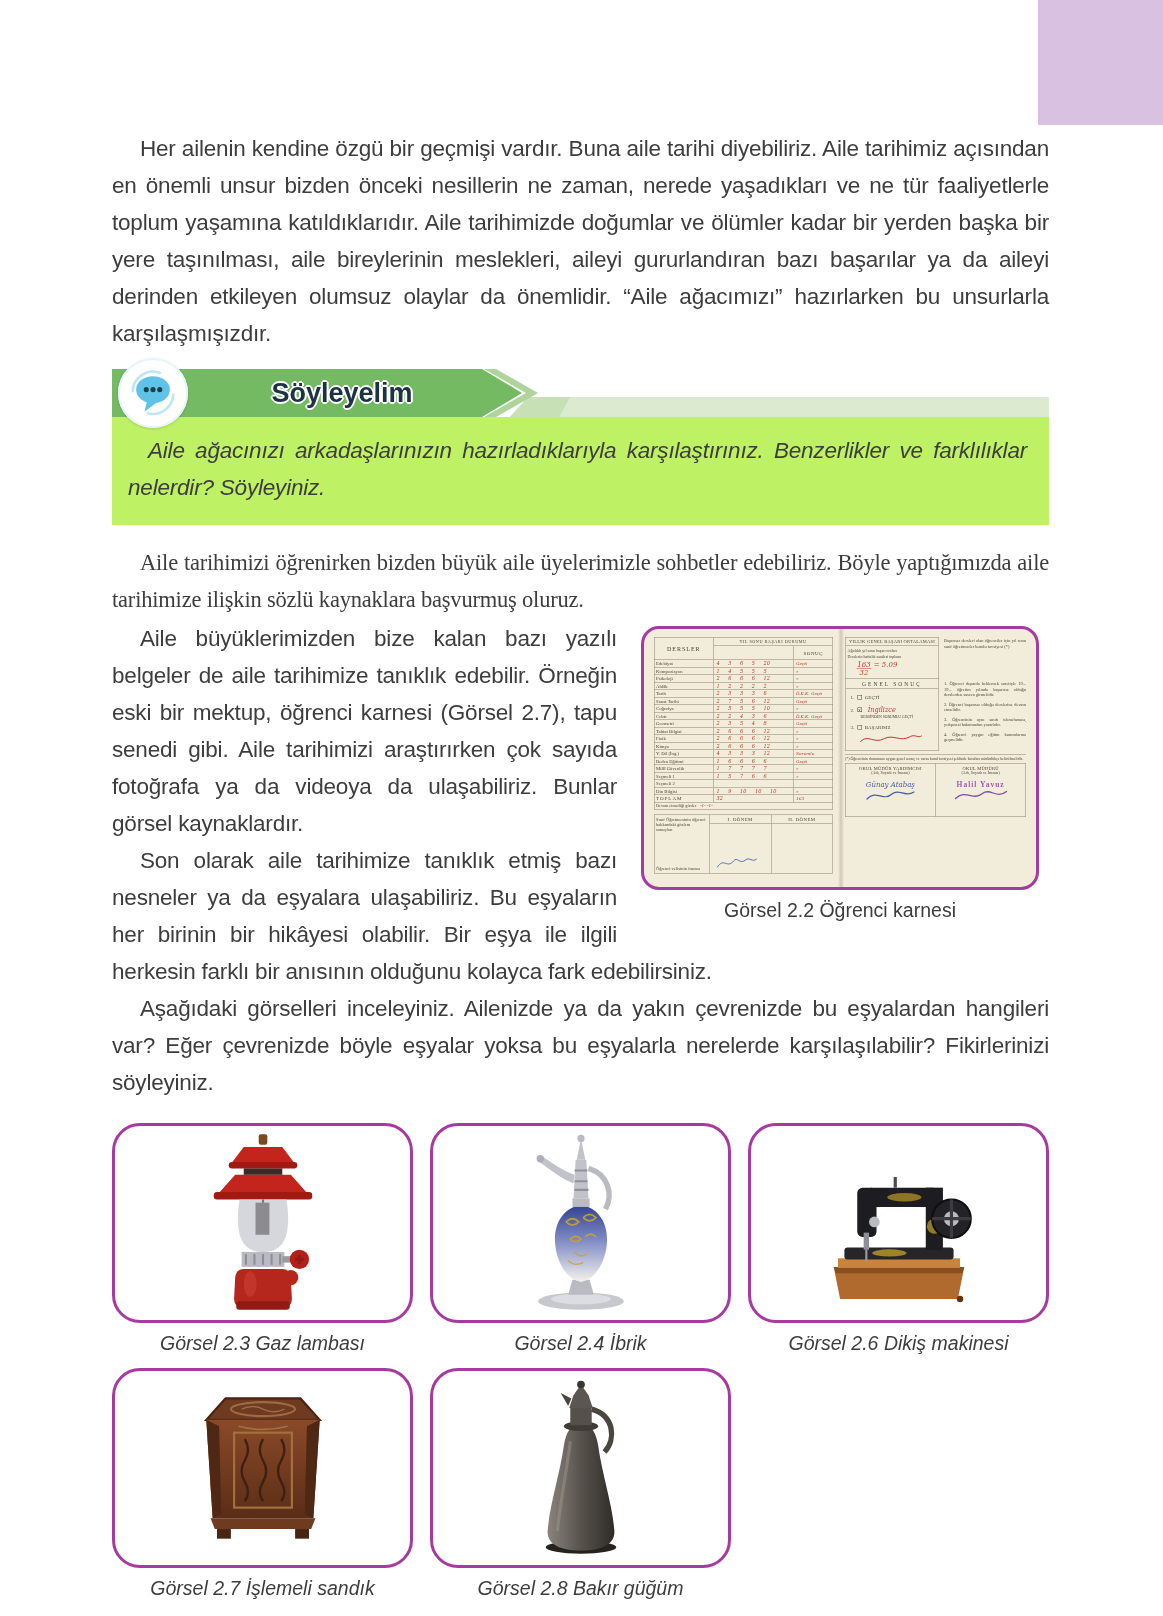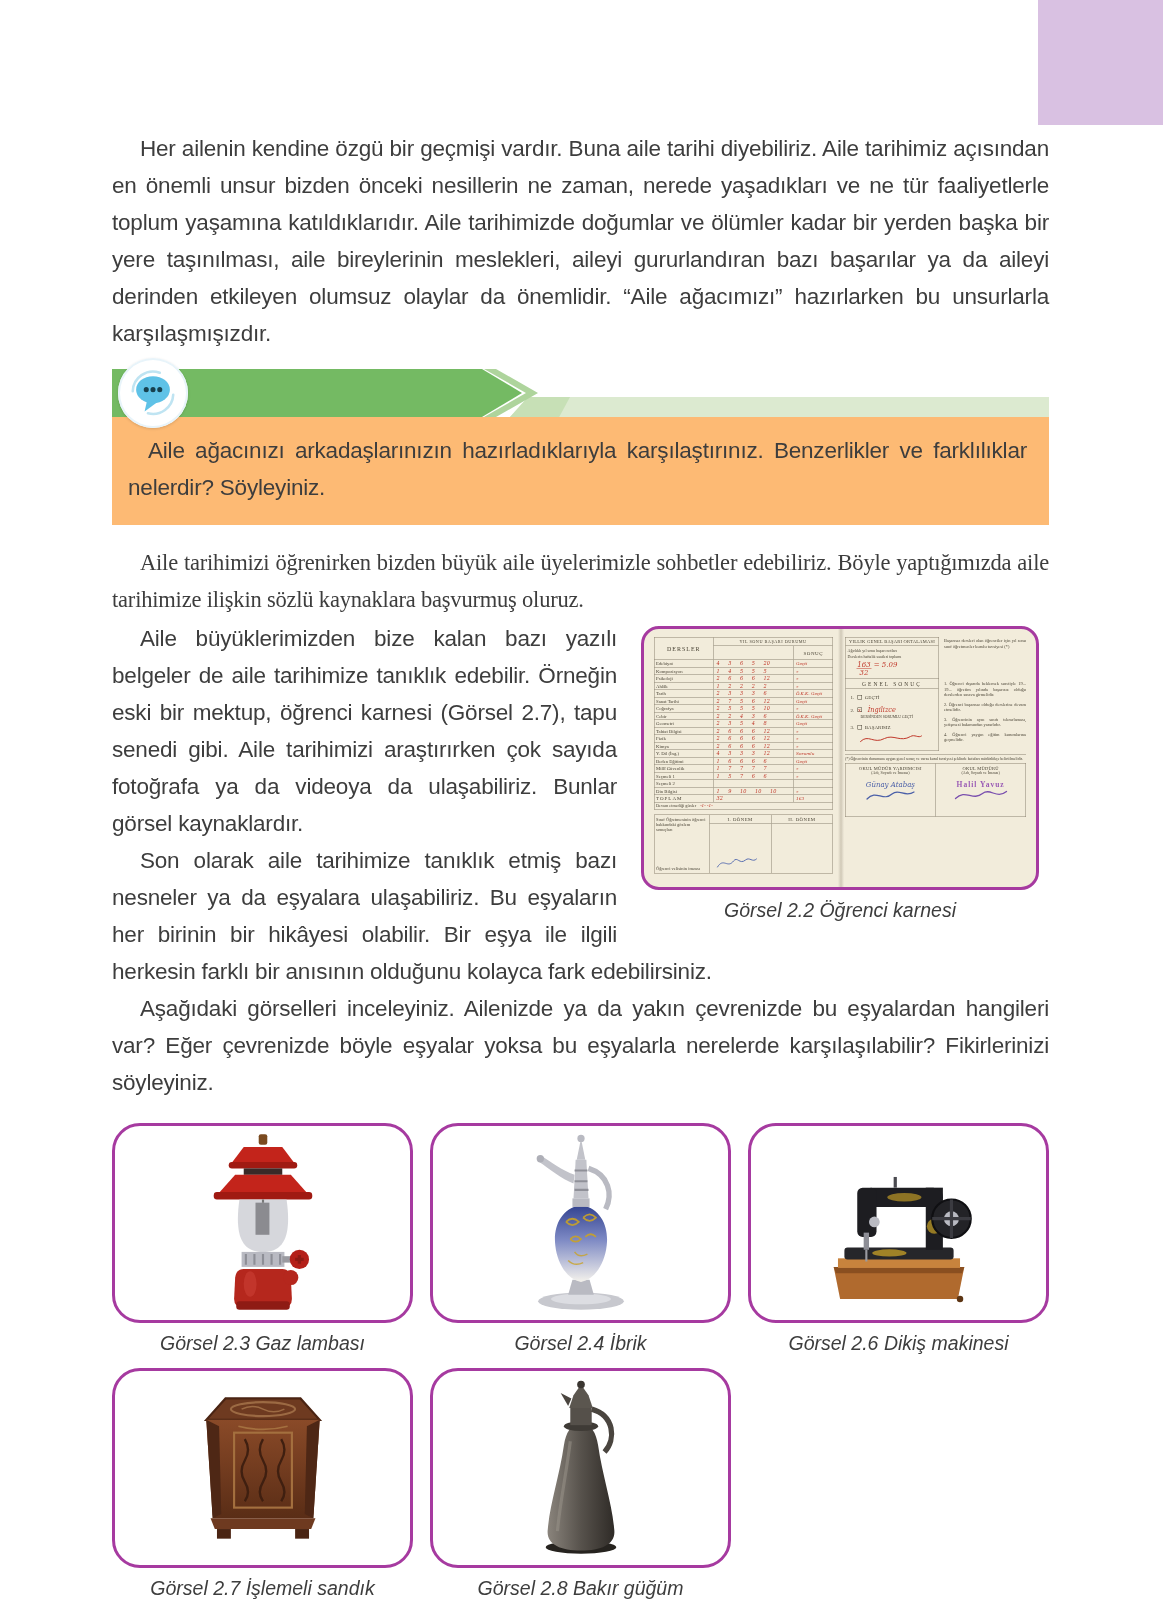--- a/index.html
+++ b/index.html
@@ -23,22 +23,22 @@
                  clip-path:polygon(0 0,12px 0,54px 50%,12px 100%,0 100%,42px 50%); }
   .banner-main { position:absolute; left:0; top:0; width:412px; height:48px; background:#74ba63;
                  clip-path:polygon(0 0,370px 0,410px 50%,370px 100%,0 100%); }
   .banner-icon { position:absolute; left:6px; top:-11px; width:70px; height:70px; background:#fff;
                  border-radius:50%; box-shadow:0 0 0 2px #e8f4fa inset, 0 1px 3px rgba(0,0,0,.15);
                  display:flex; align-items:center; justify-content:center; z-index:3; }
   .banner-title { position:absolute; left:90px; top:0; width:280px; height:48px; line-height:48px;
                   text-align:center; font-size:27px; font-weight:bold; color:#1d3340; z-index:2;
                   text-shadow:-2px 0 0 #fff,2px 0 0 #fff,0 -2px 0 #fff,0 2px 0 #fff,
                               -1px -1px 0 #fff,1px -1px 0 #fff,-1px 1px 0 #fff,1px 1px 0 #fff; }
-  .callout-box { background:#fdba74; padding:15px 22px 19px 16px; font-size:22.5px; line-height:37px;
-                 text-align:justify; text-indent:20px; letter-spacing:-0.2px; }
+  .callout-box { background:#bef264; padding:15px 22px 19px 16px; font-size:22.5px; line-height:37px;
+                 text-align:justify; text-indent:20px; letter-spacing:-0.2px;font-style:italic; }
 
   .sp1 { margin-top:19px;font-family:Liberation Serif, serif; }
 
   
   .figwrap { margin-top:2px; }
   .figwrap::after { content:""; display:block; clear:both; }
   figure.karnefig { float:right; width:398px; margin:6px 10px 4px 24px; }
   .karne { position:relative; width:398px; height:264px; background:#f2ecdb; border:3px solid #a63aa0;
            border-radius:18px; overflow:hidden; }
   .karne-inner { position:absolute; left:0; top:0; width:784px; height:516px;
@@ -103,21 +103,21 @@
   .kadv2 .p-advice { display:block; margin-bottom:8px; text-align:justify; }
   .kfoot { border-top:1px solid #8b8270; margin-top:6px; padding-top:3px; font-size:7.8px; line-height:9px; }
   .ksigns { display:flex; border:1px solid #8b8270; margin-top:5px; height:108px; }
   .ksig { flex:1; text-align:center; position:relative; }
   .ksig:first-child { border-right:1px solid #8b8270; }
   .ksig-t { font-size:9px; margin-top:4px; letter-spacing:.5px; }
   .ksig-s { font-size:8px; }
   .ksig-blue  { margin-top:10px; font-size:14px; color:#4a5fa8; font-style:italic;
                 font-family:"DejaVu Serif", serif; }
   .ksig-purp  { margin-top:10px; font-size:15px; color:#9a5bb5; font-weight:bold; letter-spacing:2px; }
-  figcaption { text-align:center; font-style:italic; font-size:19.5px; color:#3d3d3d; margin-top:9px; }
+  figcaption { text-align:center; font-size:19.5px; color:#3d3d3d; margin-top:9px; }
 
   
   .gallery { margin-top:22px; display:grid; grid-template-columns:repeat(3,1fr); column-gap:17px; }
   .gcell { }
   .gbox { height:200px; border:3px solid #a63aa0; border-radius:28px; background:#fff;
           display:flex; align-items:center; justify-content:center; overflow:hidden; }
   .gcap { text-align:center; font-style:italic; font-size:19.5px; color:#3d3d3d; margin:9px 0 13px; }
 </style>
 </head>
 <body>
@@ -139,20 +139,21 @@
             <circle cx="32" cy="32" r="30" fill="#ffffff"></circle>
             <path d="M8,30 A24,24 0 0 1 40,8" fill="none" stroke="#bfe4f2" stroke-width="3" stroke-linecap="round"></path>
             <path d="M56,34 A24,24 0 0 1 26,56" fill="none" stroke="#bfe4f2" stroke-width="3" stroke-linecap="round"></path>
             <ellipse cx="32" cy="28" rx="20" ry="16" fill="#5fc2e7"></ellipse>
             <path d="M25,41 L22,54 L37,43 Z" fill="#5fc2e7"></path>
             <circle cx="24" cy="28" r="3" fill="#17414f"></circle>
             <circle cx="32" cy="28" r="3" fill="#17414f"></circle>
             <circle cx="40" cy="28" r="3" fill="#17414f"></circle>
           </svg>
         </div>
+        <div class="banner-title">Söyleyelim</div>
       </div>
       <div class="callout-box">Aile ağacınızı arkadaşlarınızın hazırladıklarıyla karşılaştırınız. Benzerlikler ve farklılıklar nelerdir? Söyleyiniz.</div>
     </div>
 
     <p class="body sp1">Aile tarihimizi öğrenirken bizden büyük aile üyelerimizle sohbetler edebiliriz. Böyle yaptığımızda aile tarihimize ilişkin sözlü kaynaklara başvurmuş oluruz.</p>
 
     <div class="figwrap">
       <figure class="karnefig">
         <div class="karne">
           <div class="karne-inner">

